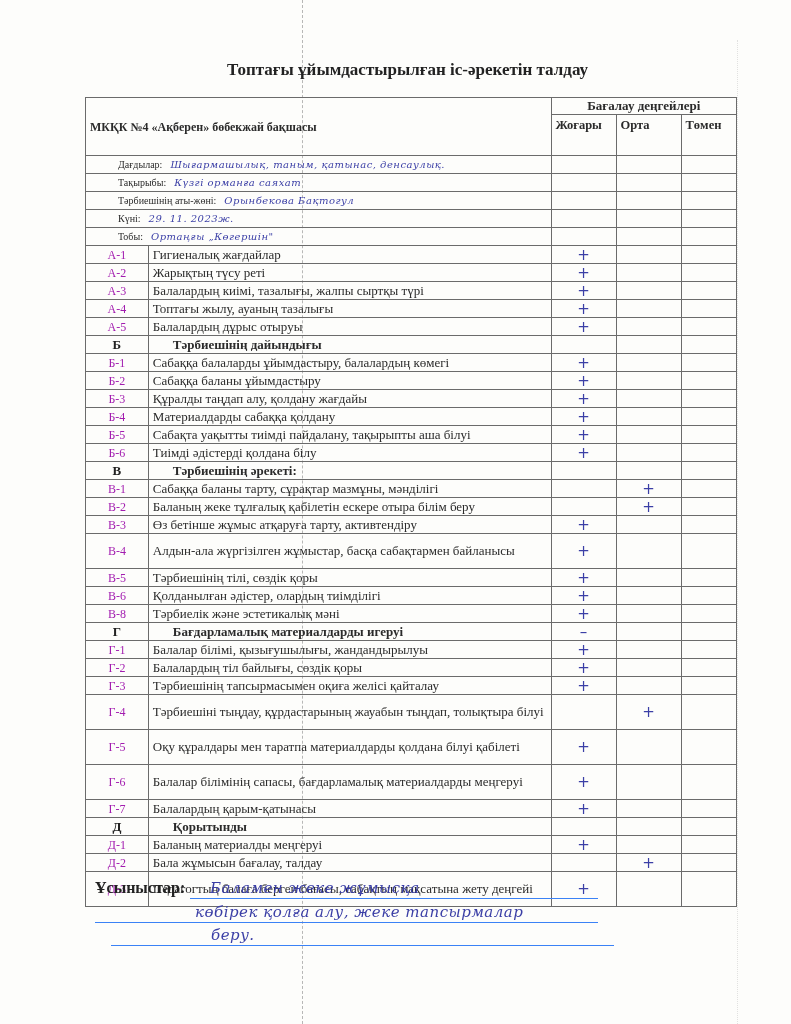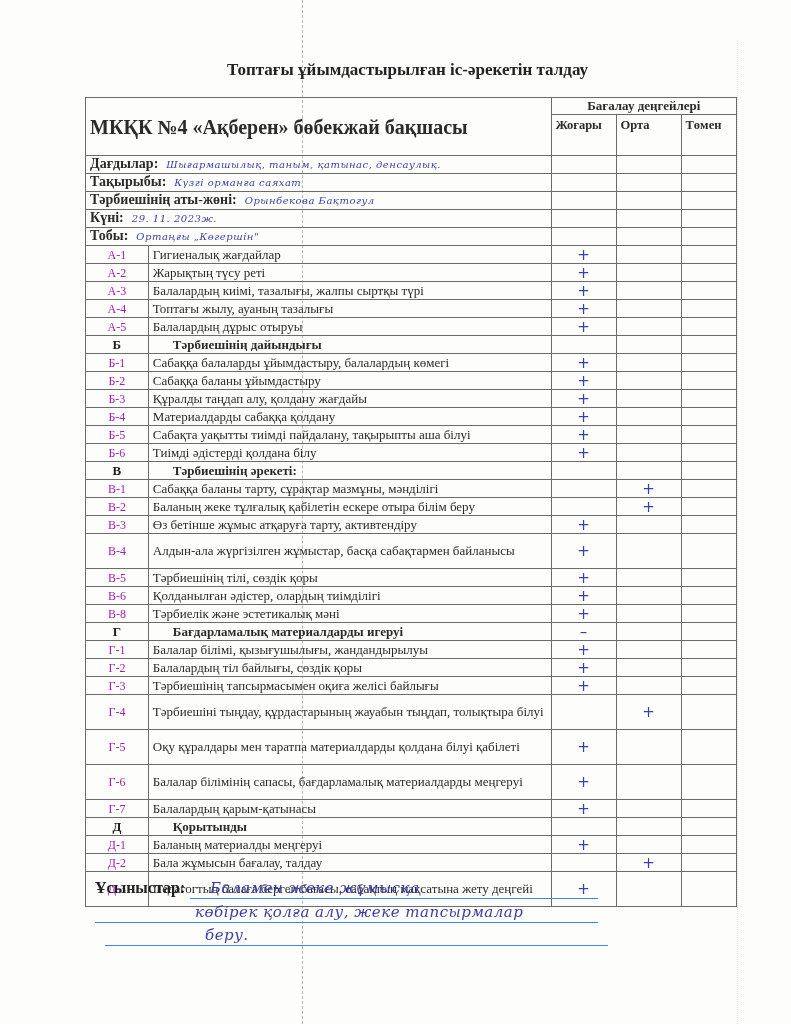--- a/index.html
+++ b/index.html
@@ -32,25 +32,25 @@
       border: 1px solid #6b6b6b;
       padding: 0 4px;
       vertical-align: middle;
       line-height: 16px;
     }
     .col-code { width: 59px; }
     .col-text { width: 378px; }
     .col-high { width: 61px; }
     .col-mid  { width: 61px; }
     .col-low  { width: 52px; }
-    .hdr-org { font-weight: bold; font-size: 20px; height: 46px; }
+    .hdr-org { font-weight: bold; font-size: 12px; height: 46px; }
     .hdr-levels { text-align: center; font-weight: bold; font-size: 13px; height: 15px; }
     .hdr-level { text-align: left; font-weight: bold; font-size: 12.5px; vertical-align: top !important; height: 38px; padding-top: 2px !important; }
     .info-row td { height: 17px; }
-    .info-label { font-weight: bold; font-size: 14px; }
+    .info-label { font-weight: normal; font-size: 10px; margin-left: 28px; }
     .hand {
       font-family: "DejaVu Serif", serif; font-style: italic;
       color: #3b3fa6; font-size: 10px; letter-spacing: 0.5px;
       margin-left: 8px;
     }
     .item-row td { height: 17px; }
     .item-row.tall td { height: 34px; }
     .code { text-align: center; font-size: 12px; color: #a21caf; }
     .section .code { font-weight: bold; font-size: 13px; color: #222; }
     .section .text { font-weight: bold; padding-left: 24px; }
@@ -282,21 +282,21 @@
       </tr>
       <tr class="item-row">
         <td class="code">Г-2</td>
         <td class="text">Балалардың тіл байлығы, сөздік қоры</td>
         <td class="mark"><span>+</span></td>
         <td class="mark"></td>
         <td class="mark"></td>
       </tr>
       <tr class="item-row">
         <td class="code">Г-3</td>
-        <td class="text">Тәрбиешінің тапсырмасымен оқиға желісі байлығы</td>
+        <td class="text">Тәрбиешінің тапсырмасымен оқиға желісі қайталау</td>
         <td class="mark"><span>+</span></td>
         <td class="mark"></td>
         <td class="mark"></td>
       </tr>
       <tr class="item-row tall">
         <td class="code">Г-4</td>
         <td class="text">Тәрбиешіні тыңдау, құрдастарының жауабын тыңдап, толықтыра білуі</td>
         <td class="mark"></td>
         <td class="mark"><span>+</span></td>
         <td class="mark"></td>
@@ -354,16 +354,16 @@
 </table>
 
 <div class="suggest">
   <div class="suggest-label">Ұсыныстар:</div>
   <div class="sugg-line" style="left:95px; top:0; width:408px;">
     <span class="hand" style="left:20px;">Баламен  жеке  жұмысқа</span>
   </div>
   <div class="sugg-line" style="left:0; top:24px; width:503px;">
     <span class="hand" style="left:100px;">көбірек қолға алу, жеке тапсырмалар</span>
   </div>
-  <div class="sugg-line" style="left:10px; top:47px; width:503px;">
+  <div class="sugg-line" style="left:16px; top:47px; width:503px;">
     <span class="hand" style="left:100px;">беру.</span>
   </div>
 </div>
 
 </body></html>

